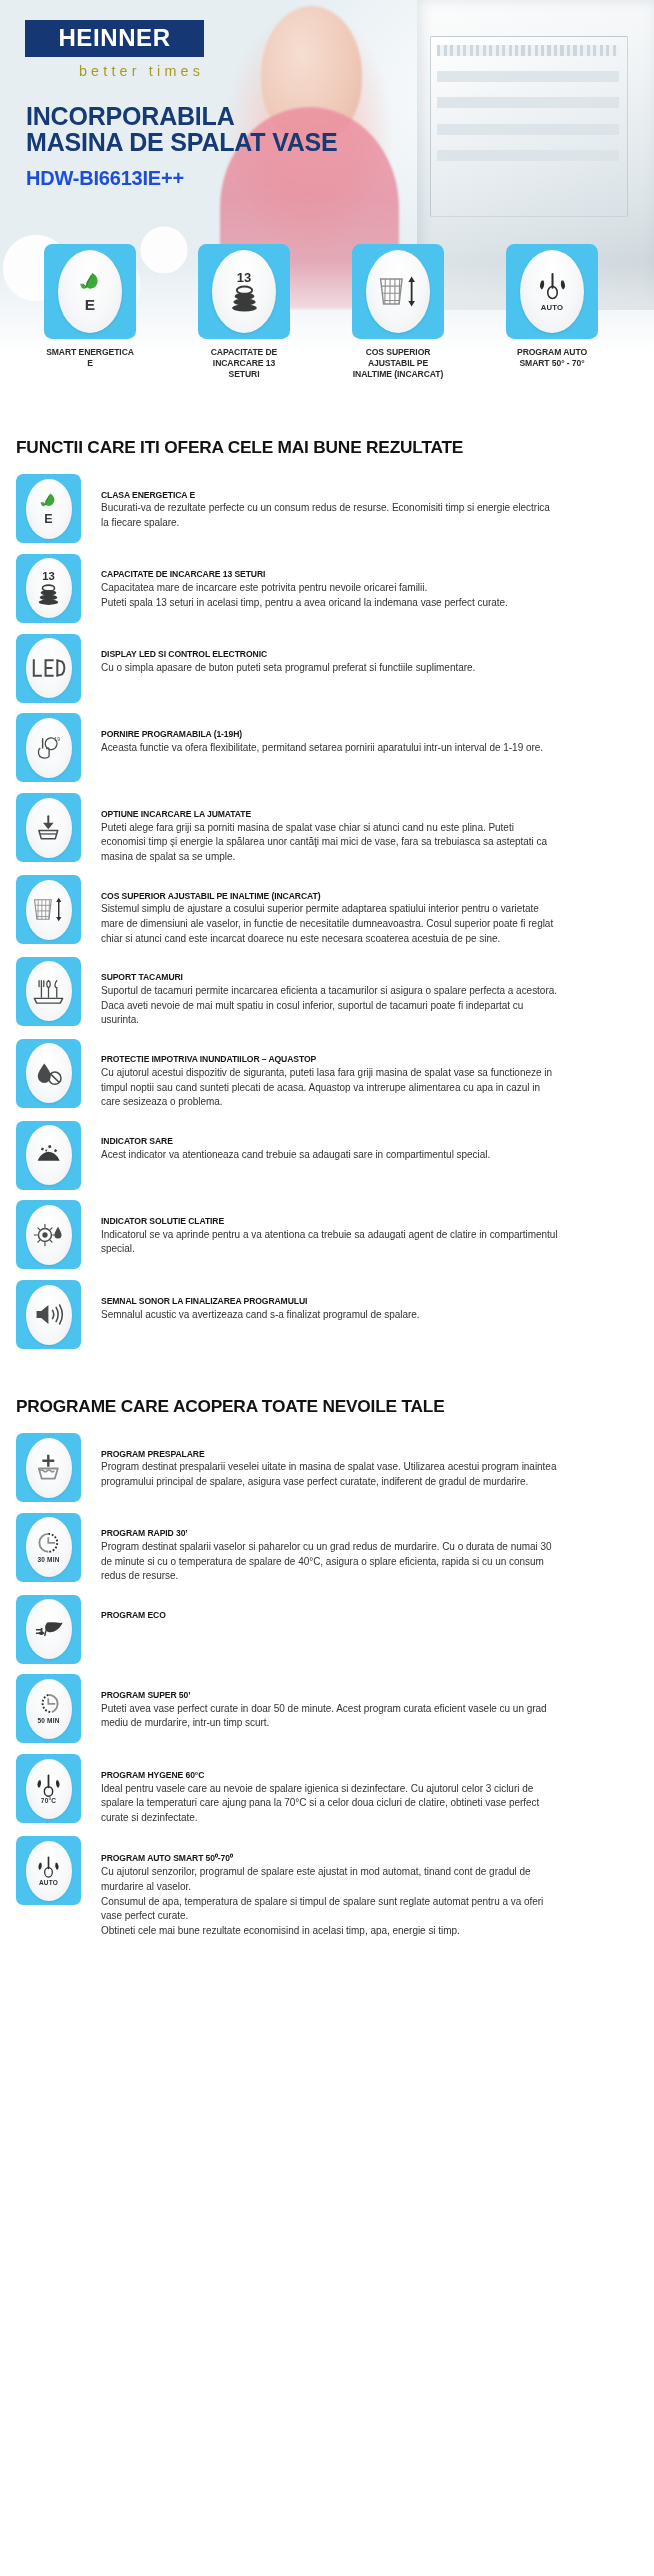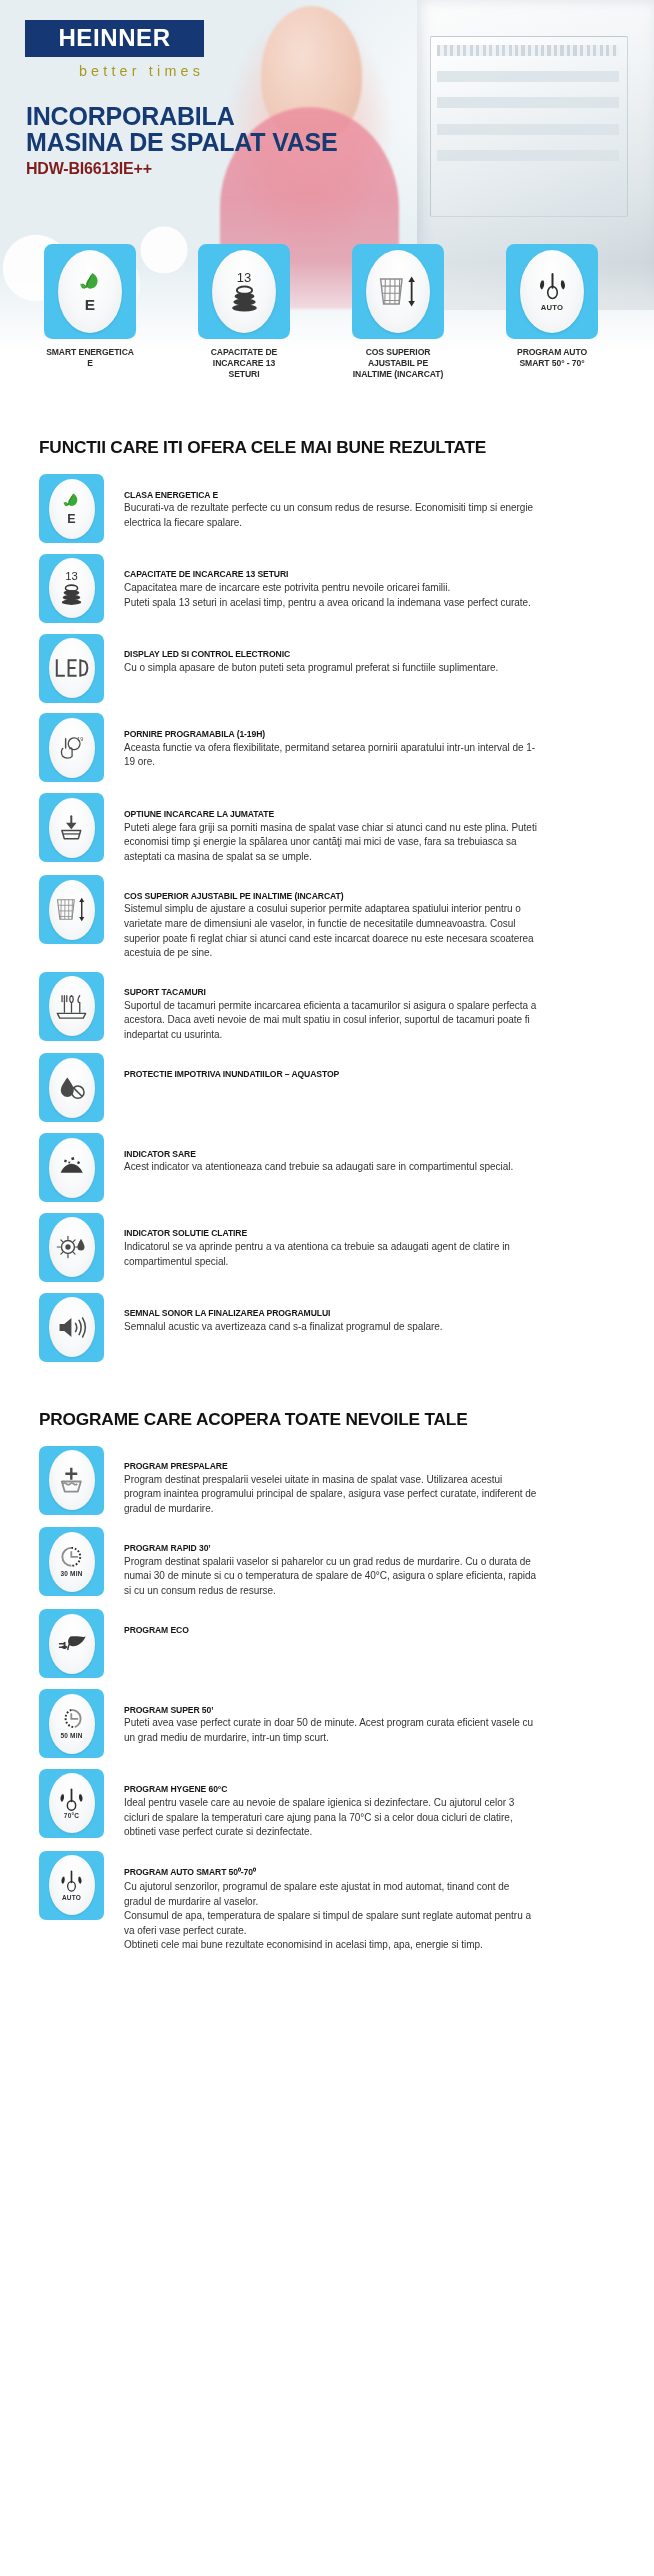--- a/index.html
+++ b/index.html
@@ -85,22 +85,22 @@
   .logo-tag {
     color:#a79a1c; font-size:14.3px; letter-spacing:4.2px; text-align:right;
     margin-top:6px; font-weight:400;
   }
   .hero-title {
     position:absolute; left:26px; top:104px; width:333px;
     color:#163a74; font-weight:900; font-size:25px; line-height:1.02;
     letter-spacing:-0.2px;
   }
   .hero-model {
-    position:absolute; left:26px; top:160px;
-    color:#7f1d1d; font-weight:900; font-size:16px; letter-spacing:-0.2px;
+    position:absolute; left:26px; top:167px;
+    color:#1d4ed8; font-weight:900; font-size:20px; letter-spacing:-0.2px;
   }
 
   
   .badges {
     position:absolute; left:0; right:0; top:244px;
     display:flex; justify-content:flex-start; padding-left:44px; gap:62px;
   }
   .badge { width:92px; text-align:center; }
   .badge-tile {
     width:92px; height:95px; margin:0 auto;
@@ -112,21 +112,21 @@
     background: radial-gradient(ellipse at 50% 28%, #ffffff 0%, #f7f8f9 55%, #e7eaec 100%);
     display:flex; flex-direction:column; align-items:center; justify-content:center;
     box-shadow: 0 1.2px 3px rgba(0,0,0,.10);
   }
   .badge-cap {
     margin-top:8.3px; font-size:8.6px; font-weight:700; color:#2b2b2b;
     line-height:1.28; letter-spacing:-0.1px;
   }
 
   
-  .section { padding: 0 39px; }
+  .section { padding: 0 16px; }
   .section-title {
     font-size:17.3px; font-weight:900; color:#121212;
     letter-spacing:-0.2px; margin: 20px 0 10.7px 0;
   }
   .rows { display:flex; flex-direction:column; }
   .row {
     display:flex; align-items:flex-start; gap:20px;
     min-height:57px; padding: 5.4px 0;
   }
   .row-icon {
@@ -145,21 +145,21 @@
     font-size:8.6px; font-weight:800; color:#151515;
     letter-spacing:-0.1px; margin-bottom:1.8px;
   }
   .row-desc {
     font-size:10px; color:#333333; line-height:1.46; letter-spacing:-0.03px;
   }
   .spacer-lg { height: 21.4px; }
 
   
   .ic { display:block; }
-  .ic-num { font-size:11.3px; font-weight:400; color:#2f2f2f; line-height:1; }
+  .ic-num { font-size:11.3px; font-weight:700; color:#2f2f2f; line-height:1; }
   .ic-lbl { font-size:7.7px; font-weight:800; color:#2f2f2f; letter-spacing:0.2px; line-height:1; margin-top:2.4px;}
   .ic-E { font-size:15.5px; font-weight:800; color:#3a3a3a; line-height:1; margin-top:1.8px;}
 </style>
 </head>
 <body>
 
 <div class="page">
 
   <div class="hero">
     <div class="hero-photo"></div>
@@ -389,20 +389,21 @@
           <div class="row-oval">
             <svg width="30" height="27" viewBox="0 0 50 46">
               <path d="M17 6 C10 16 6 22 6 28 A11 11 0 0 0 28 28 C28 22 24 16 17 6 Z" fill="#4a4a4a"></path>
               <circle cx="35" cy="31" r="10.5" fill="none" stroke="#4a4a4a" stroke-width="2.6"></circle>
               <path d="M28 24 L42 38" stroke="#4a4a4a" stroke-width="2.6"></path>
             </svg>
           </div>
         </div>
         <div class="row-text">
           <div class="row-title">PROTECTIE IMPOTRIVA INUNDATIILOR – AQUASTOP</div>
+          <div class="row-desc" style="white-space:pre-line">Cu ajutorul acestui dispozitiv de siguranta, puteti lasa fara griji masina de spalat vase sa functioneze in timpul noptii sau cand sunteti plecati de acasa. Aquastop va intrerupe alimentarea cu apa in cazul in care sesizeaza o problema.</div>
         </div>
       </div>
 
       <div class="row">
         <div class="row-icon">
           <div class="row-oval">
             <svg width="30" height="25" viewBox="0 0 50 42">
               <path d="M6 30 C10 20 18 14 26 15 C34 16 40 22 43 30 Z" fill="#3b3b3b"></path>
               <g fill="#3b3b3b">
                 <rect x="12" y="8" width="4" height="4" transform="rotate(20 14 10)"></rect>

